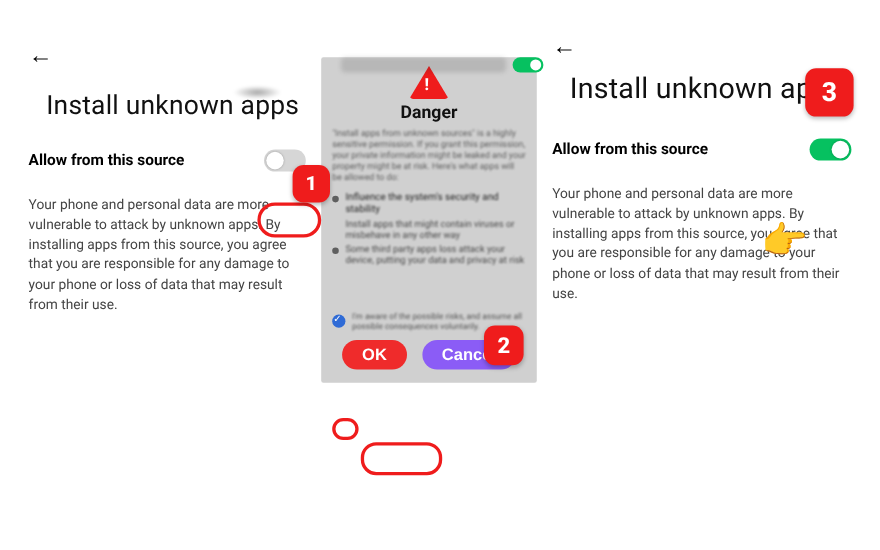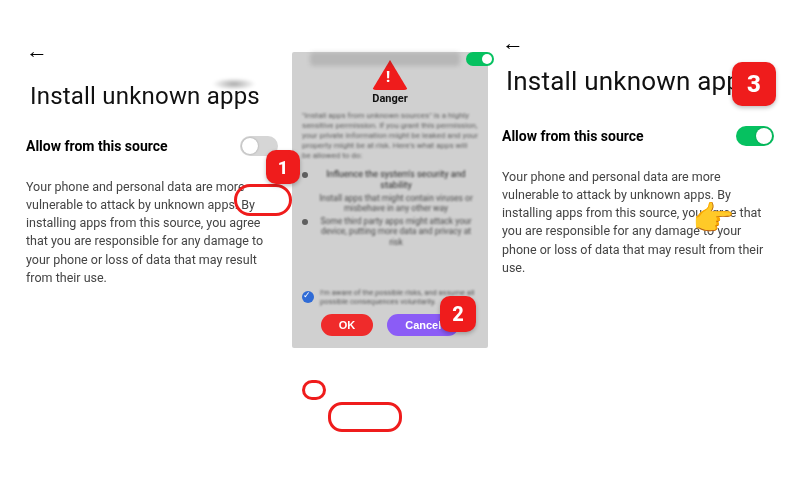--- a/index.html
+++ b/index.html
@@ -39,21 +39,21 @@
     font-size: 22px;
     line-height: 1;
     cursor: pointer;
   }
   .panel-right .back-arrow { top: 20px; }
 
   h1.title {
     font-size: 24px;
     font-weight: 400;
     color: #111;
-    margin: 10px 0 26px 4px;
+    margin: 10px 0 26px 16px;
     letter-spacing: 0.2px;
   }
   .panel-right h1.title { font-size: 26px; margin-top: 4px; margin-bottom: 30px;}
 
   .row-allow {
     display: flex;
     align-items: center;
     justify-content: space-between;
     margin-bottom: 22px;
     position: relative;
@@ -144,33 +144,32 @@
   }
   .warn-tri::after{
     content: "!";
     position: absolute;
     left: -4px;
     top: 8px;
     color: #fff;
     font-weight: 800;
     font-size: 15px;
   }
-  .warn-label { color:#111; font-size:11px; font-weight:700; margin-top:2px; filter: blur(0.6px);}
+  .warn-label { color:#111; font-size:16px; font-weight:700; margin-top:2px; filter: blur(0.6px);}
   .mid-intro {
     font-size: 8px;
     color: rgba(10,10,10,0.6);
     filter: blur(0.9px);
     line-height: 1.25;
     margin: 4px 2px 8px 2px;
   }
   .mid-bullet {
     display: flex;
     gap: 6px;
     margin: 2px 2px;
-    text-align: center;
   }
   .mid-bullet .dot {
     width: 6px; height: 6px; border-radius:50%;
     background: rgba(20,20,20,0.6);
     flex: 0 0 auto;
     margin-top: 3px;
   }
   .mid-bullet .btxt {
     font-size: 8.5px;
     color: rgba(10,10,10,0.7);
@@ -191,21 +190,21 @@
     flex:0 0 auto;
   }
   .mid-check .cb::after{
     content:"✓"; color:#fff; font-size:9px; position:absolute; left:1px; top:-1px;
   }
   .mid-check .ct { font-size:7.5px; color: rgba(10,10,10,0.65); filter: blur(0.9px); line-height:1.2;}
   .mid-btns {
     display:flex; gap:14px; justify-content:center; margin-top:4px;
   }
   .mid-btn {
-    font-size:11px; font-weight:700;
+    font-size:15px; font-weight:700;
     padding: 5px 18px;
     border-radius: 16px;
     border:none;
     cursor:pointer;
     filter: blur(0.3px);
   }
   .mid-btn.ok { background:#ef2b2b; color:#fff; }
   .mid-btn.cancel { background:#8b5cf6; color:#fff; }
 
   
@@ -257,21 +256,21 @@
     <div class="mid-bullet">
       <span class="dot"></span>
       <span class="btxt">
         <span class="bhead">Influence the system's security and stability</span>
         <span>Install apps that might contain viruses or misbehave in any other way</span>
       </span>
     </div>
     <div class="mid-bullet">
       <span class="dot"></span>
       <span class="btxt">
-        <span>Some third party apps might attack your device, putting more data and privacy at risk</span>
+        <span>Some third party apps loss attack your device, putting your data and privacy at risk</span>
       </span>
     </div>
     <div class="mid-check">
       <span class="cb"></span>
       <span class="ct">I'm aware of the possible risks, and assume all possible consequences voluntarily.</span>
     </div>
     <div class="mid-btns">
       <button class="mid-btn ok">OK</button>
       <button class="mid-btn cancel">Cancel</button>
     </div>

